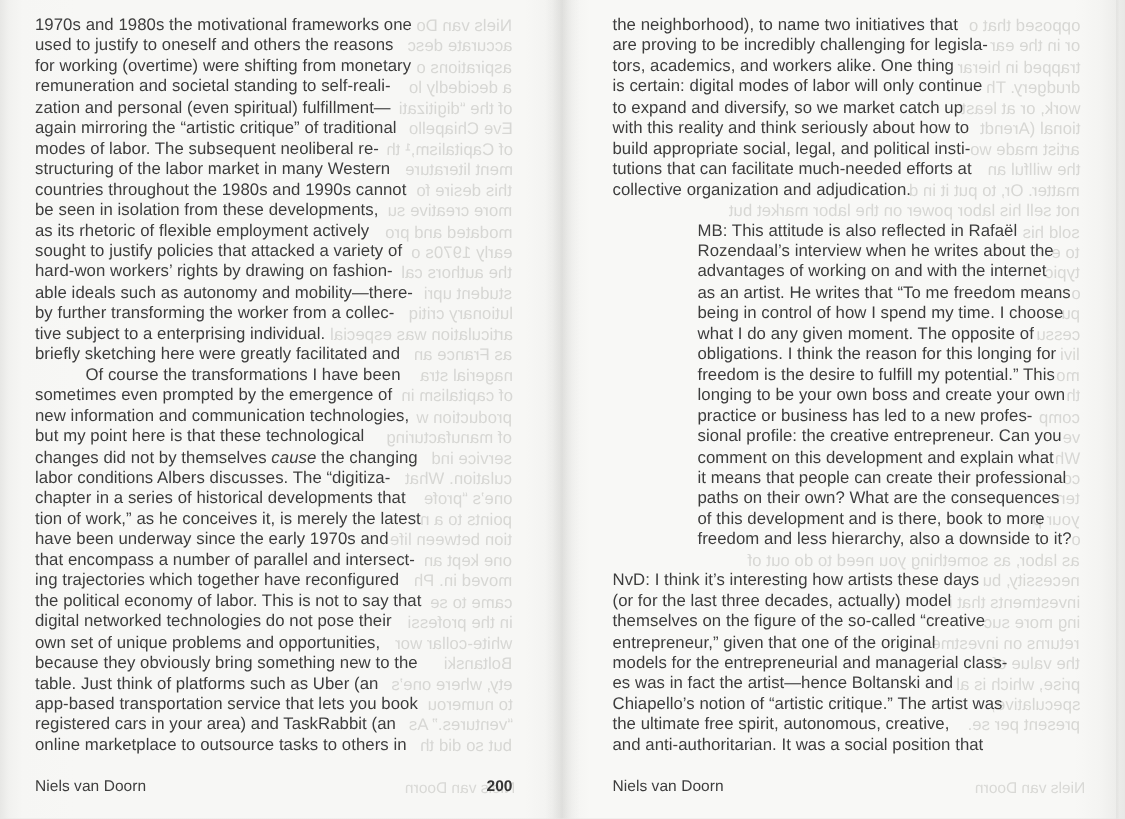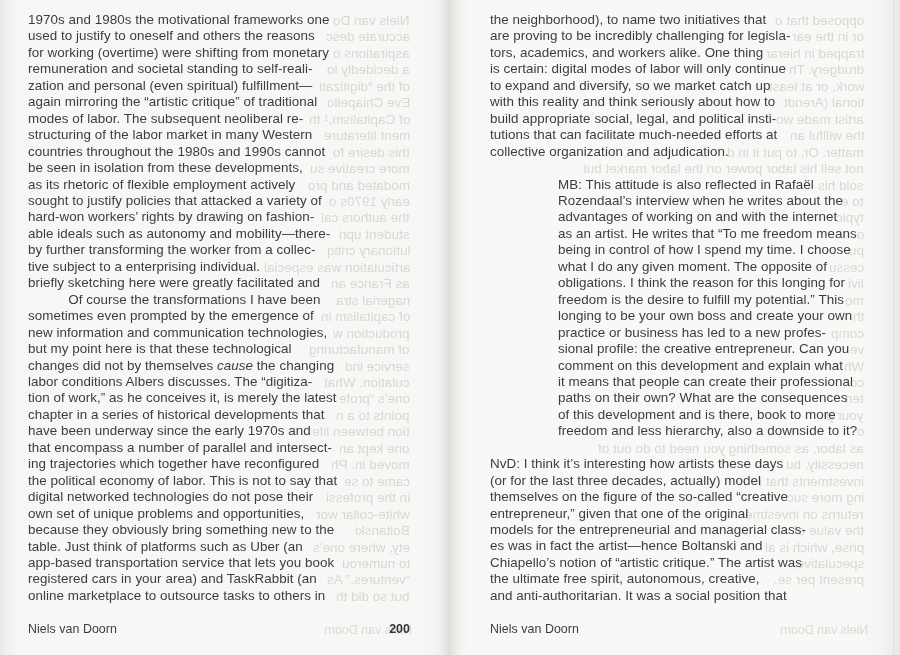--- a/index.html
+++ b/index.html
@@ -134,22 +134,22 @@
         <div class="line">able ideals such as autonomy and mobility—there-</div>
         <div class="line">by further transforming the worker from a collec-</div>
         <div class="line">tive subject to a enterprising individual.</div>
         <div class="line">briefly sketching here were greatly facilitated and</div>
         <div class="line">   Of course the transformations I have been</div>
         <div class="line">sometimes even prompted by the emergence of</div>
         <div class="line">new information and communication technologies,</div>
         <div class="line">but my point here is that these technological</div>
         <div class="line">changes did not by themselves <em>cause</em> the changing</div>
         <div class="line">labor conditions Albers discusses. The “digitiza-</div>
+        <div class="line">chapter in a series of historical developments that</div>
         <div class="line">tion of work,” as he conceives it, is merely the latest</div>
-        <div class="line">chapter in a series of historical developments that</div>
         <div class="line">have been underway since the early 1970s and</div>
         <div class="line">that encompass a number of parallel and intersect-</div>
         <div class="line">ing trajectories which together have reconfigured</div>
         <div class="line">the political economy of labor. This is not to say that</div>
         <div class="line">digital networked technologies do not pose their</div>
         <div class="line">own set of unique problems and opportunities,</div>
         <div class="line">because they obviously bring something new to the</div>
         <div class="line">table. Just think of platforms such as Uber (an</div>
         <div class="line">app-based transportation service that lets you book</div>
         <div class="line">registered cars in your area) and TaskRabbit (an</div>

